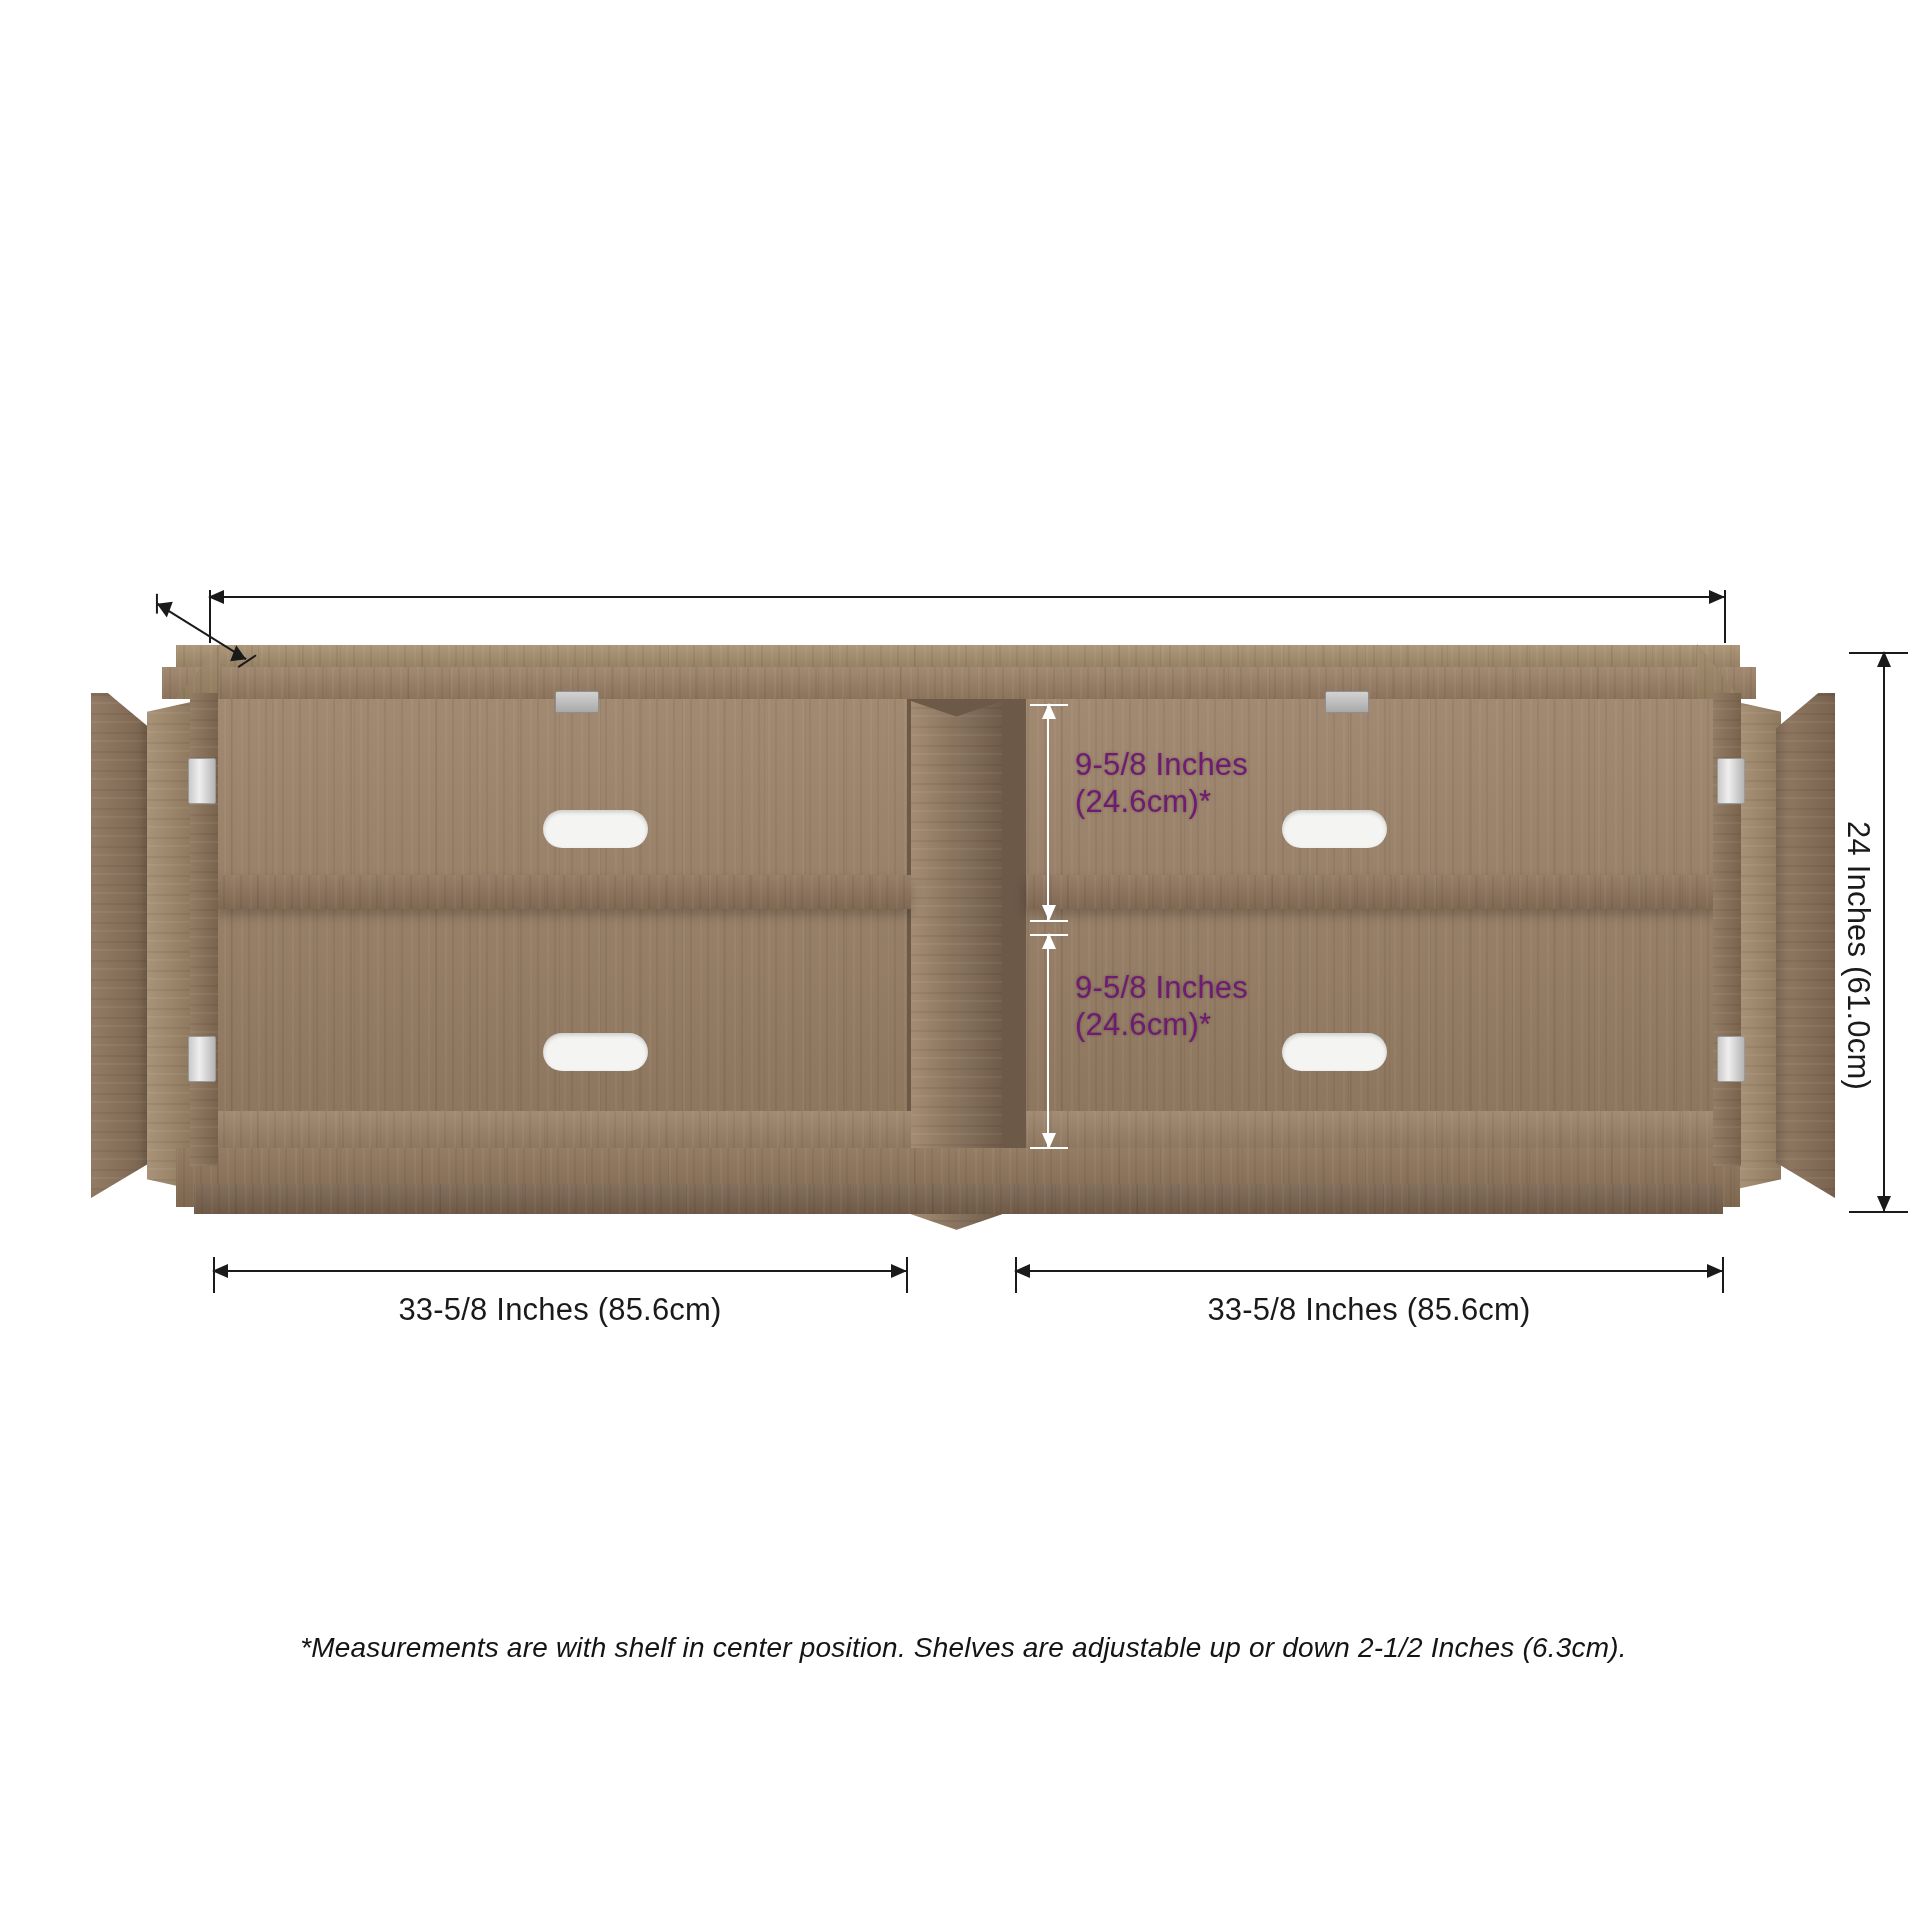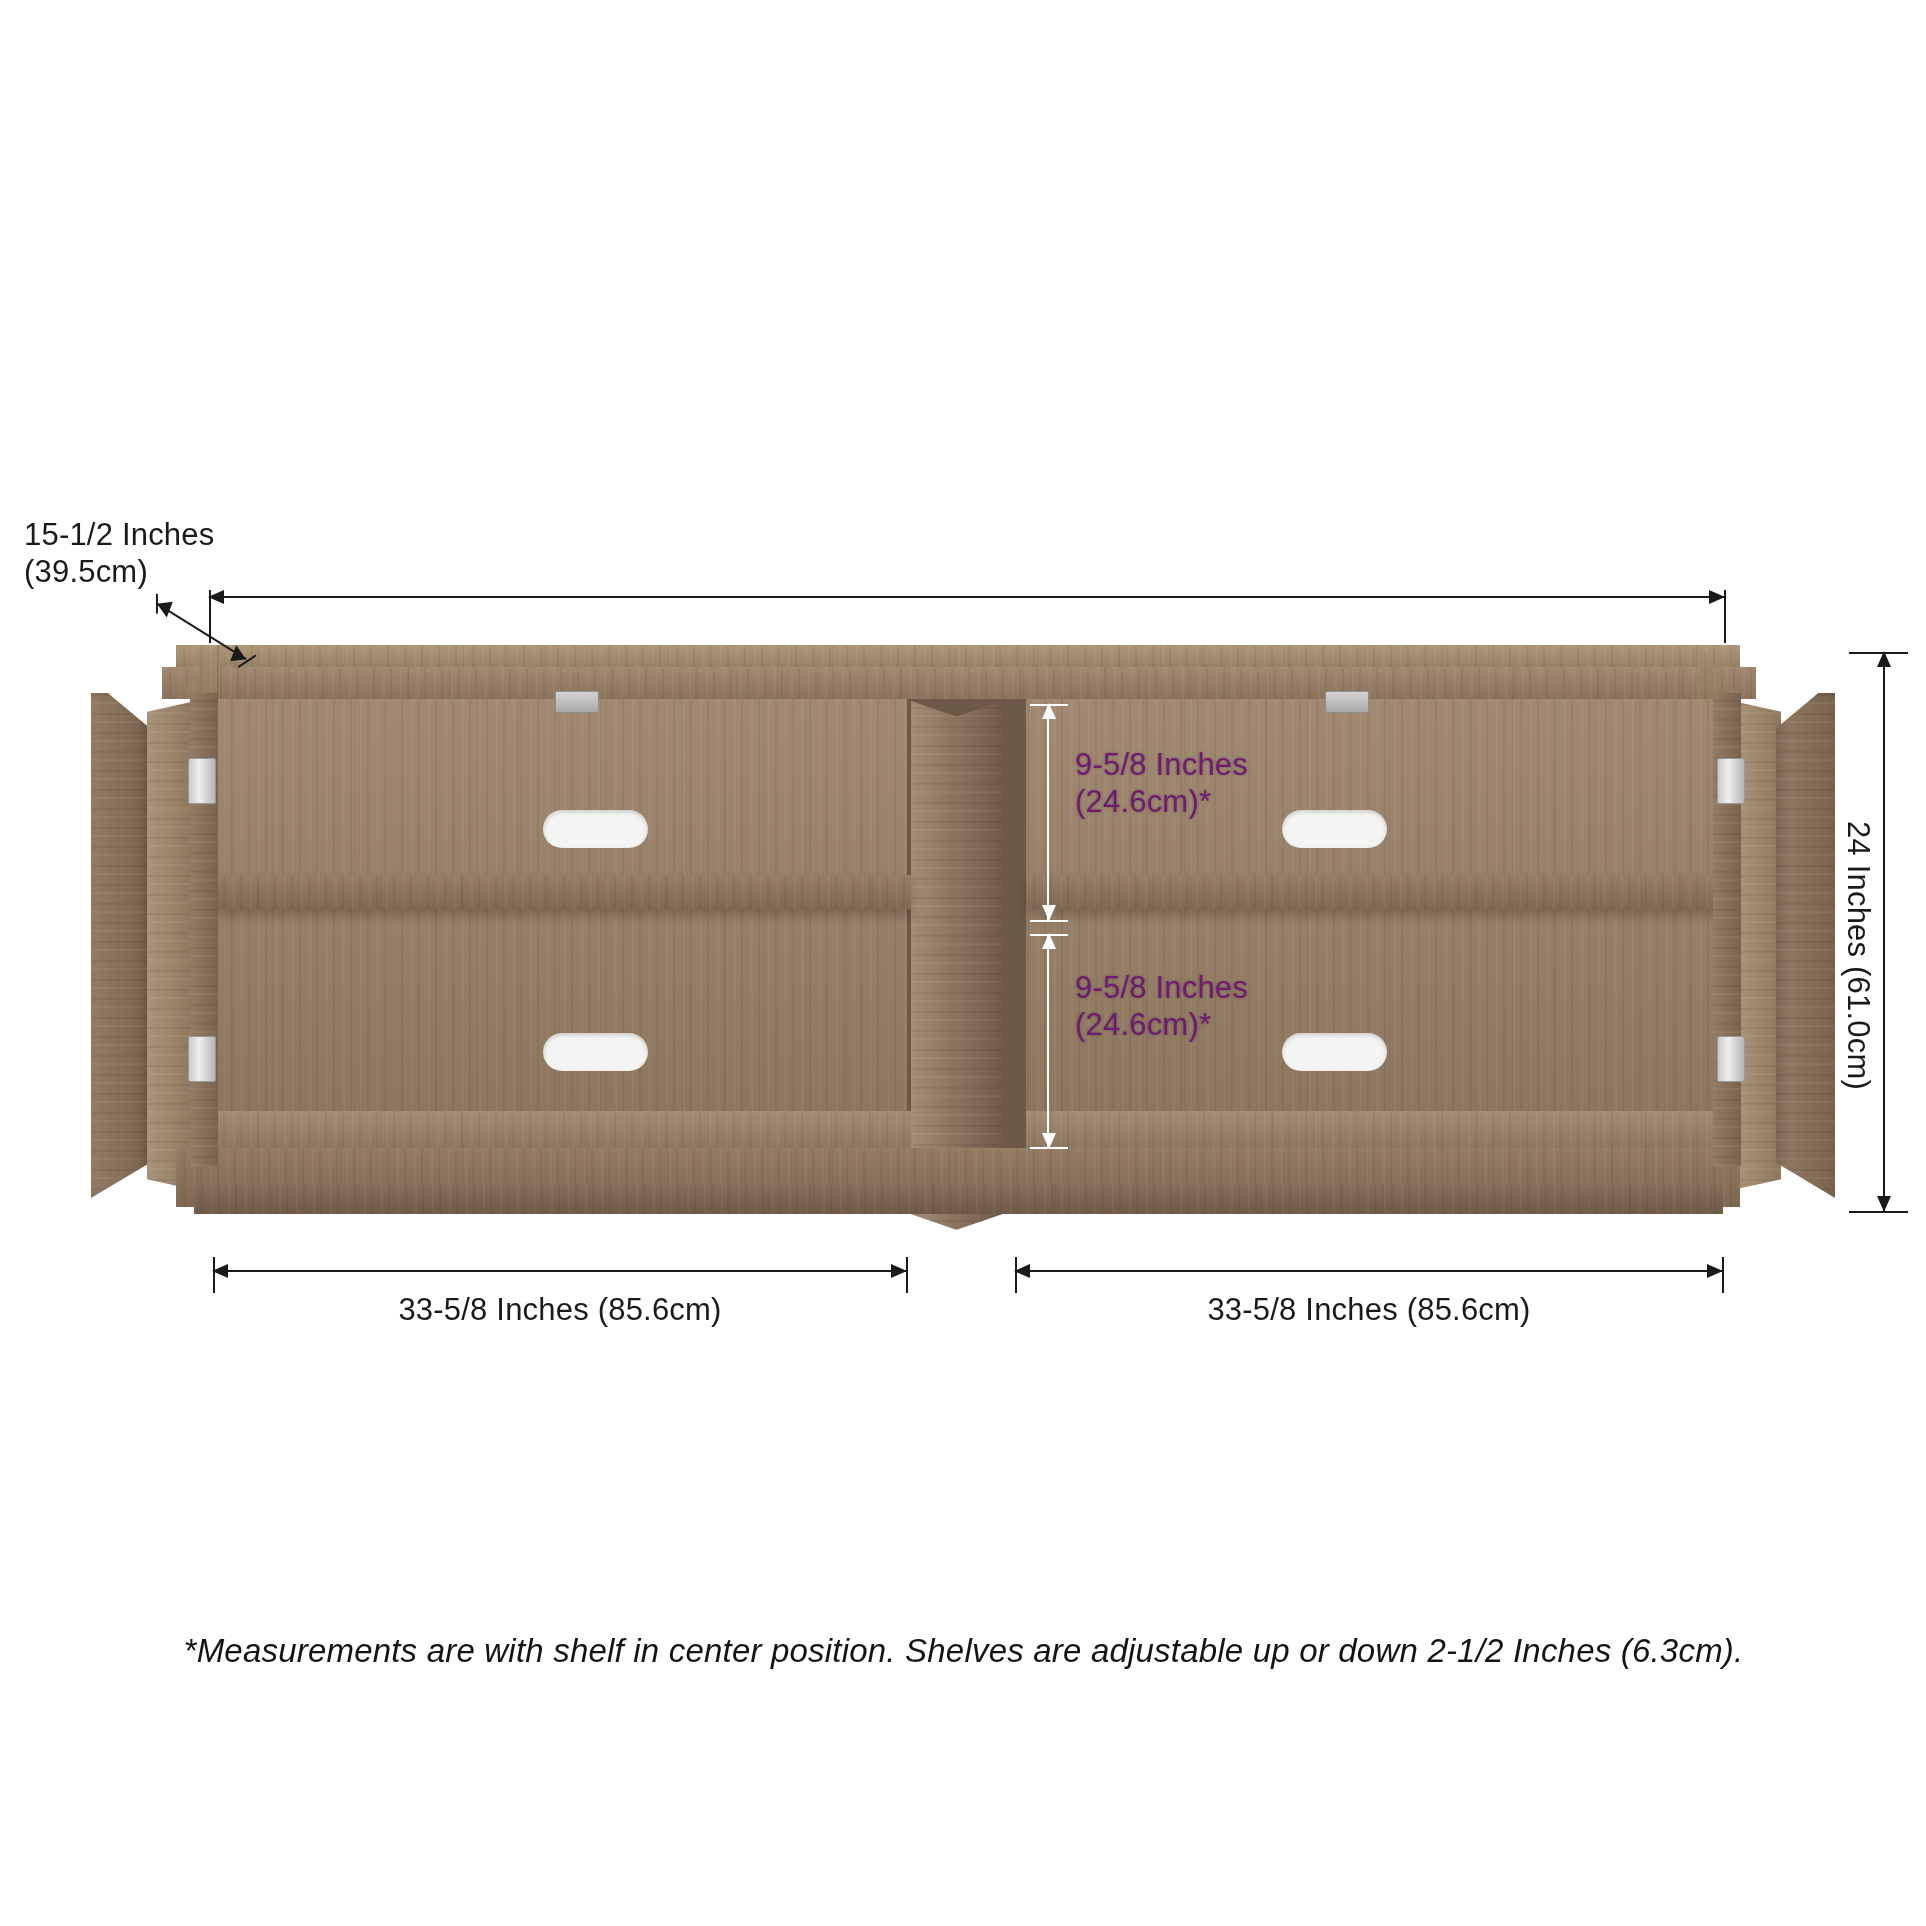--- a/index.html
+++ b/index.html
@@ -94,21 +94,21 @@
   }
   .arrow.up.white   { border-bottom-color: #ffffff; }
   .arrow.down.white { border-top-color: #ffffff; }
 
   
   .footnote {
     position: absolute;
     left: 0;
     width: 1927px;
     text-align: center;
-    font-size: 33px;
+    font-size: 28px;
     font-style: italic;
     color: #141414;
     letter-spacing: 0.2px;
   }
 
   
   .wood {
     position: absolute;
     background-color: #9a8067;
     background-image:
@@ -244,22 +244,20 @@
 
     <div class="bracket" style="left:555px; top:691px; width:42px; height:20px;"></div>
     <div class="bracket" style="left:1325px; top:691px; width:42px; height:20px;"></div>
 
     <div class="hinge" style="left:188px; top:758px; width:26px; height:44px;"></div>
     <div class="hinge" style="left:188px; top:1036px; width:26px; height:44px;"></div>
     <div class="hinge" style="left:1717px; top:758px; width:26px; height:44px;"></div>
     <div class="hinge" style="left:1717px; top:1036px; width:26px; height:44px;"></div>
   </div>
 
-  <div class="dim-label" style="left:24px; top:517px; width:248px; text-align:left;">15-1/2 Inches
-(39.5cm)</div>
 
   <svg style="position:absolute; left:139px; top:572px; width:129px; height:109px; overflow:visible;" viewBox="0 0 130 110" width="129" height="109">
     <line x1="18" y1="22" x2="18" y2="42" stroke="#1a1a1a" stroke-width="2"></line>
     <line x1="18" y1="32" x2="108" y2="88" stroke="#1a1a1a" stroke-width="2"></line>
     <polygon points="18,32 34,30 28,46" fill="#1a1a1a"></polygon>
     <polygon points="108,88 92,90 98,74" fill="#1a1a1a"></polygon>
     <line x1="100" y1="96" x2="118" y2="84" stroke="#1a1a1a" stroke-width="2"></line>
   </svg>
 
   <div class="dimline-h" style="left:210px; top:596px; width:1515px;"></div>

